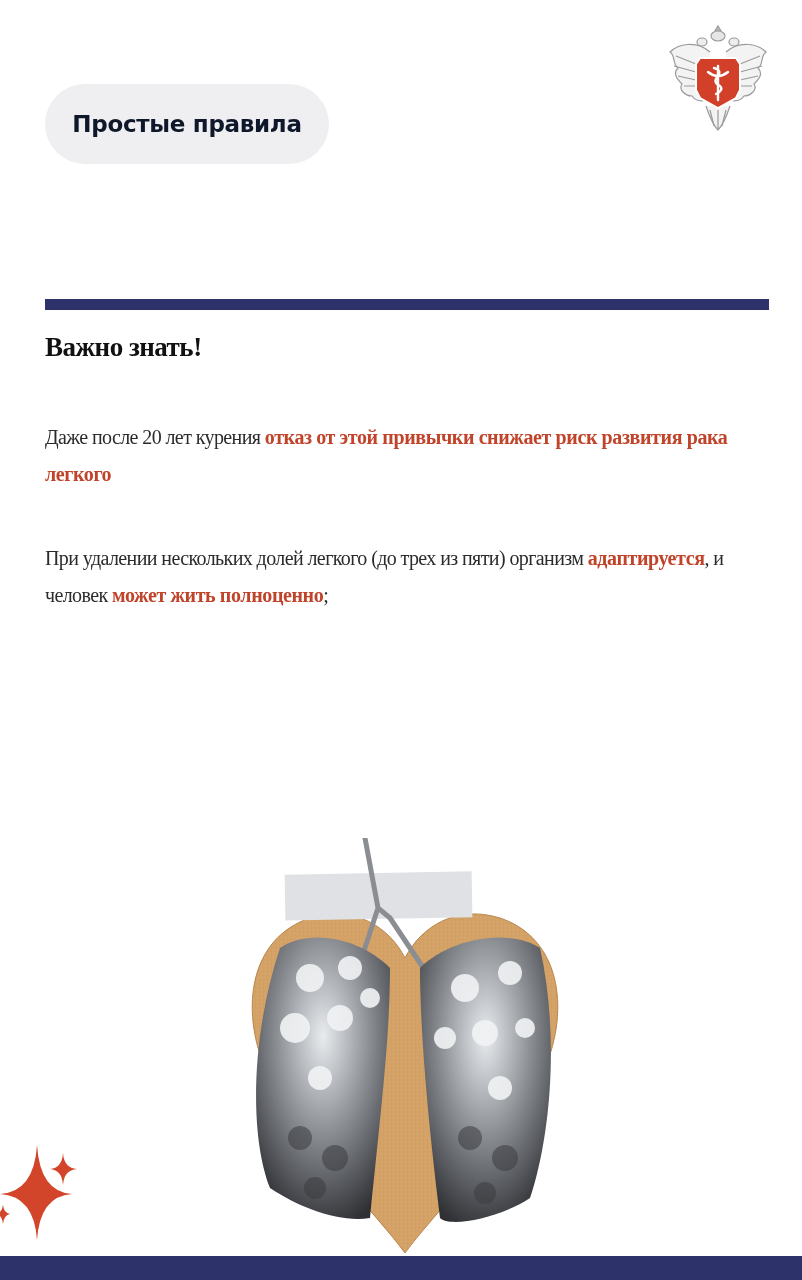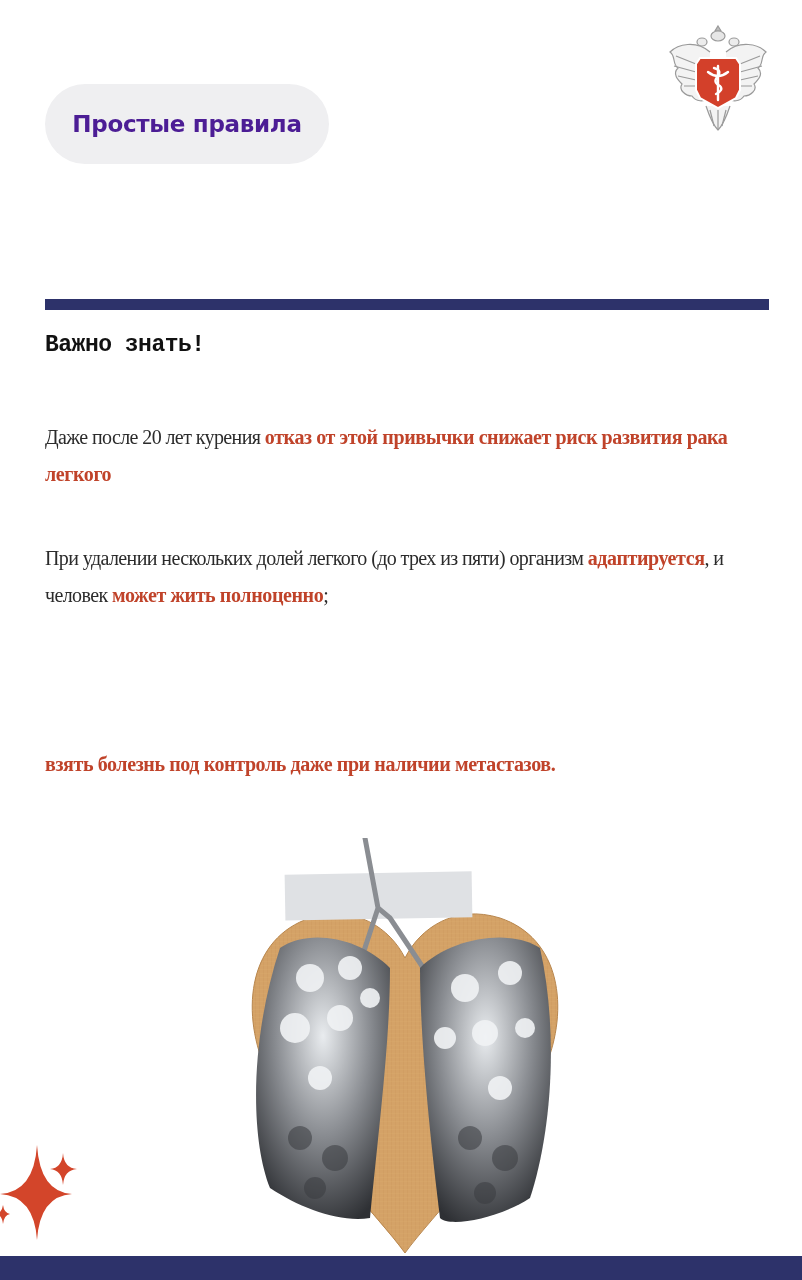--- a/index.html
+++ b/index.html
@@ -9,31 +9,31 @@
     font-family: "Liberation Sans", "DejaVu Sans", sans-serif;
     color: #2a2a2a;
   }
   .pill {
     position: absolute; left: 45px; top: 84px; width: 284px; height: 80px;
     border-radius: 40px; background: #efeff1;
     display: flex; align-items: center; justify-content: center;
   }
   .pill span {
     font-family: "DejaVu Sans", sans-serif; font-weight: bold;
-    font-size: 23px; color: #4c1d95; letter-spacing: -0.3px;
+    font-size: 23px; color: #0f172a; letter-spacing: -0.3px;
   }
   .emblem { position: absolute; left: 666px; top: 22px; width: 104px; height: 112px; }
   .rule {
     position: absolute; left: 45px; top: 299px; width: 724px; height: 11px;
     background: #2d326a;
   }
   .heading {
     position: absolute; left: 45px; top: 332px;
-    font-family: Liberation Mono, monospace; font-weight: bold;
-    font-size: 23px; color: #111111; letter-spacing: -0.5px;
+    font-family: Liberation Serif, serif; font-weight: bold;
+    font-size: 27px; color: #111111; letter-spacing: -0.5px;
   }
   .para {
     position: absolute; left: 45px; width: 720px;
     font-size: 20px; line-height: 36.5px; color: #2b2b2b;
     font-family: Liberation Serif, serif; font-weight: 300;
     letter-spacing: -0.6px;
   }
   .para .hl { color: #c0432a; font-weight: bold; letter-spacing: -0.4px; }
   .p1 { top: 419px; }
   .p2 { top: 540px; }
@@ -79,21 +79,21 @@
 
 <div class="para p1">
   <span>Даже после 20 лет курения </span><span class="hl">отказ от этой привычки снижает риск развития рака легкого</span><br>
 </div>
 
 <div class="para p2">
   <span>При удалении нескольких долей легкого (до трех из пяти) организм </span><span class="hl">адаптируется</span><span>, и человек </span><span class="hl">может жить полноценно</span><span>;</span>
 </div>
 
 <div class="para p3">
-  <br><span class="hl">взять болезнь под контроль даже при наличии метастазов.</span>
+  <br>
 </div>
 
 <svg class="illus" viewBox="0 0 330 420">
   <defs>
     <pattern id="linen" width="4" height="4" patternUnits="userSpaceOnUse">
       <rect width="4" height="4" fill="#d4a265"></rect>
       <path d="M0 0 H4 M0 2 H4" stroke="#c8955a" stroke-width="0.5"></path>
       <path d="M0 0 V4 M2 0 V4" stroke="#dcae74" stroke-width="0.5"></path>
     </pattern>
     <radialGradient id="bloomL" cx="0.5" cy="0.35" r="0.7">

